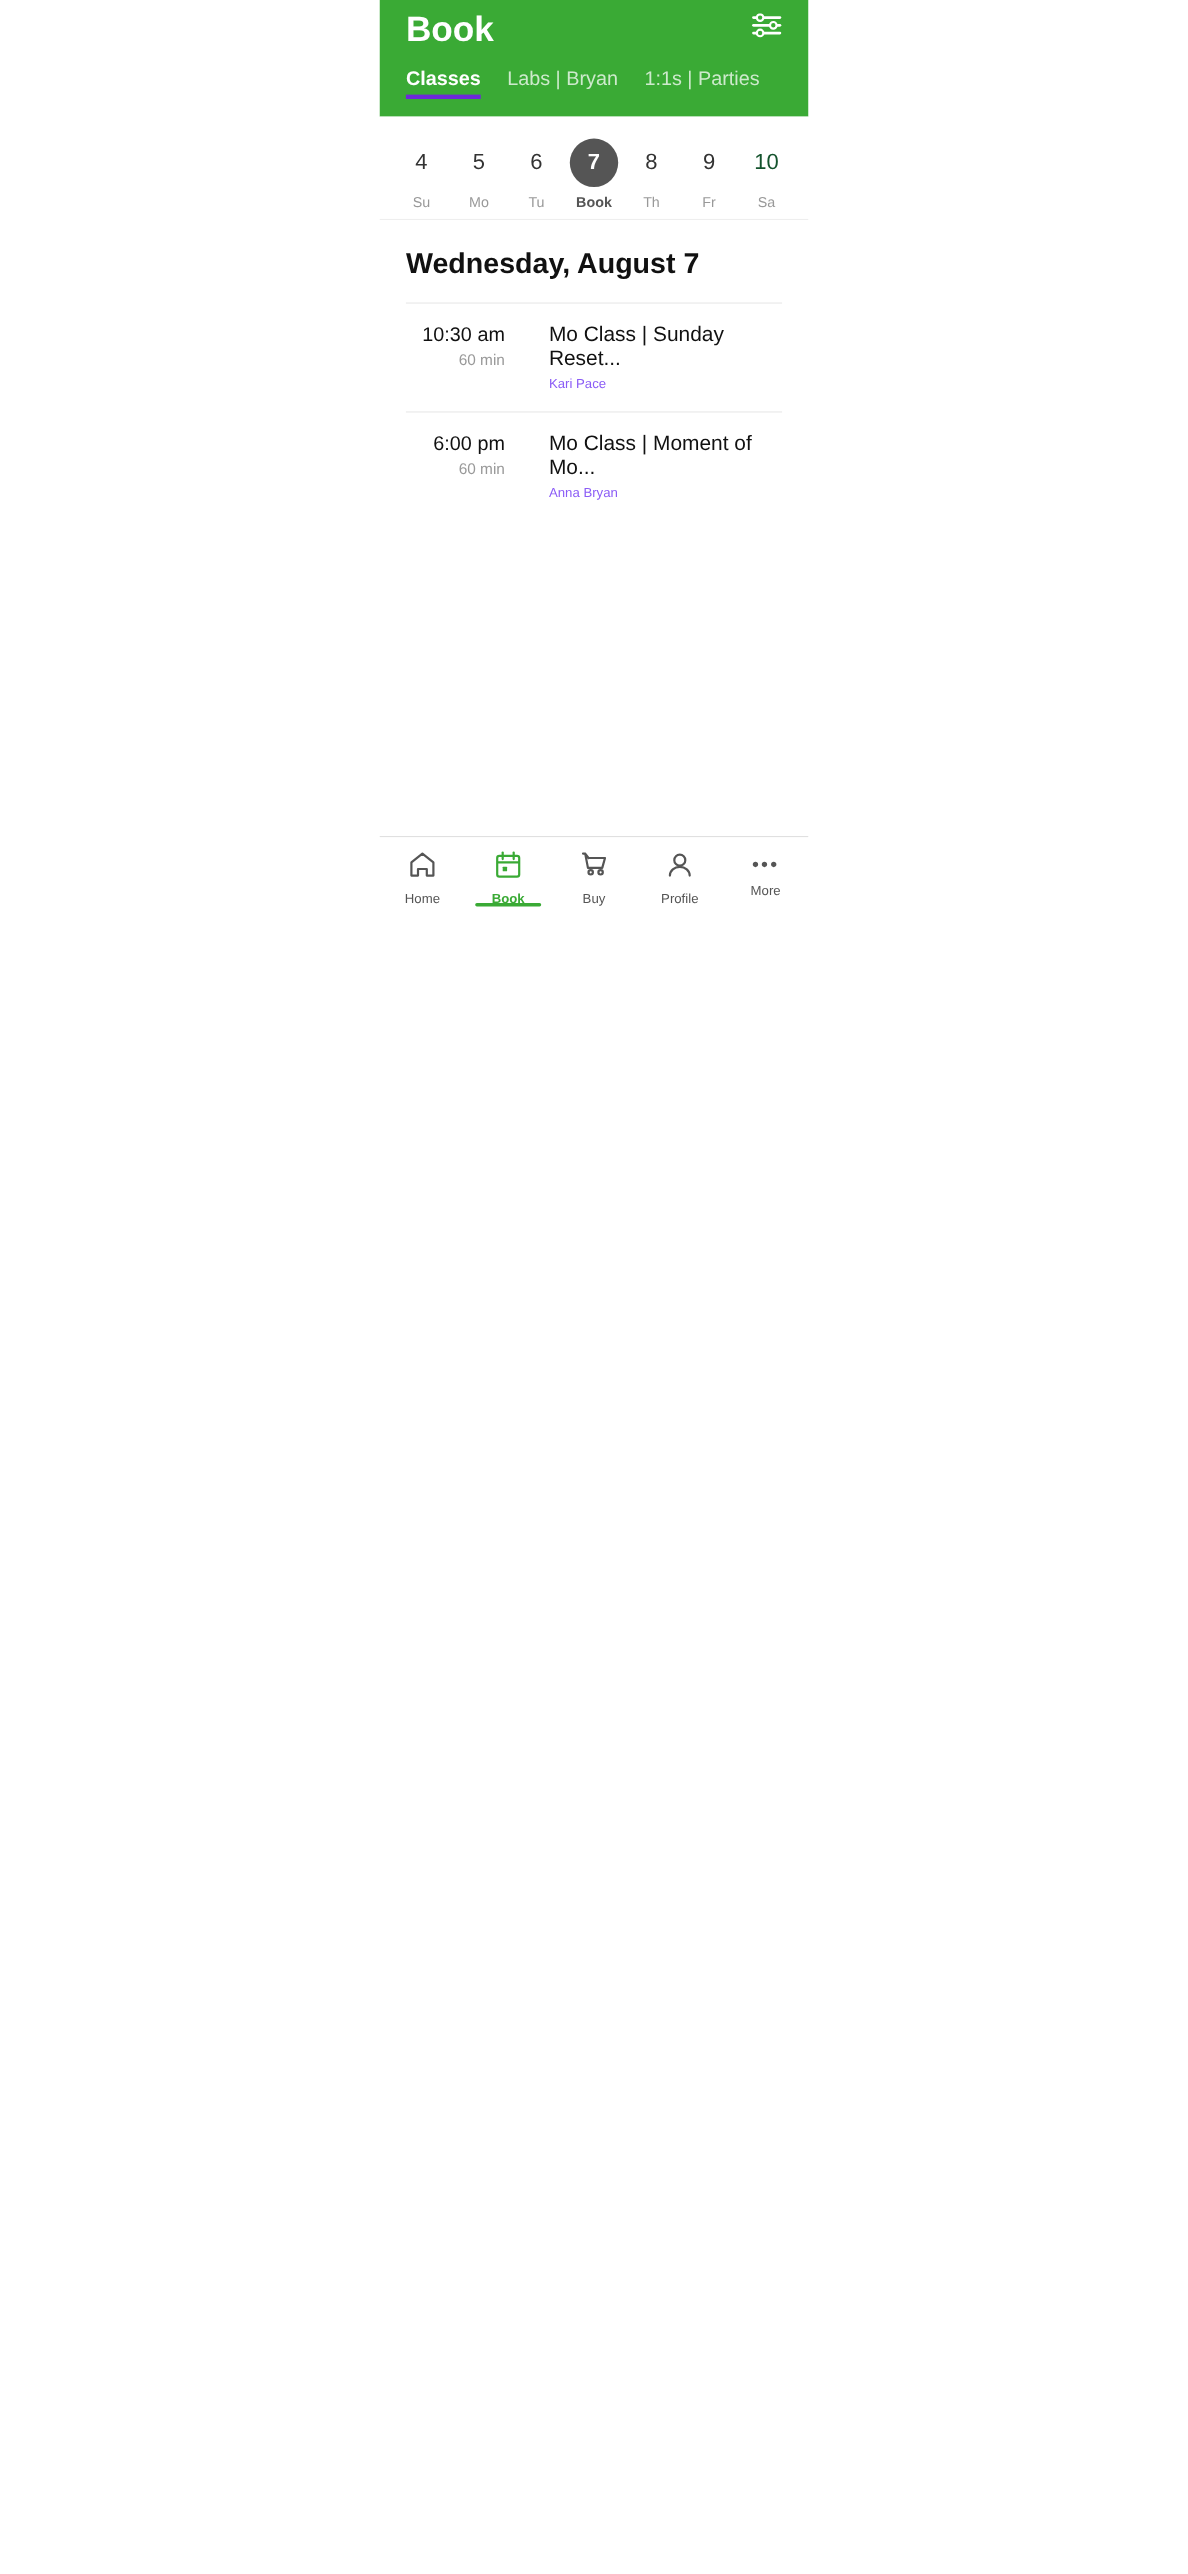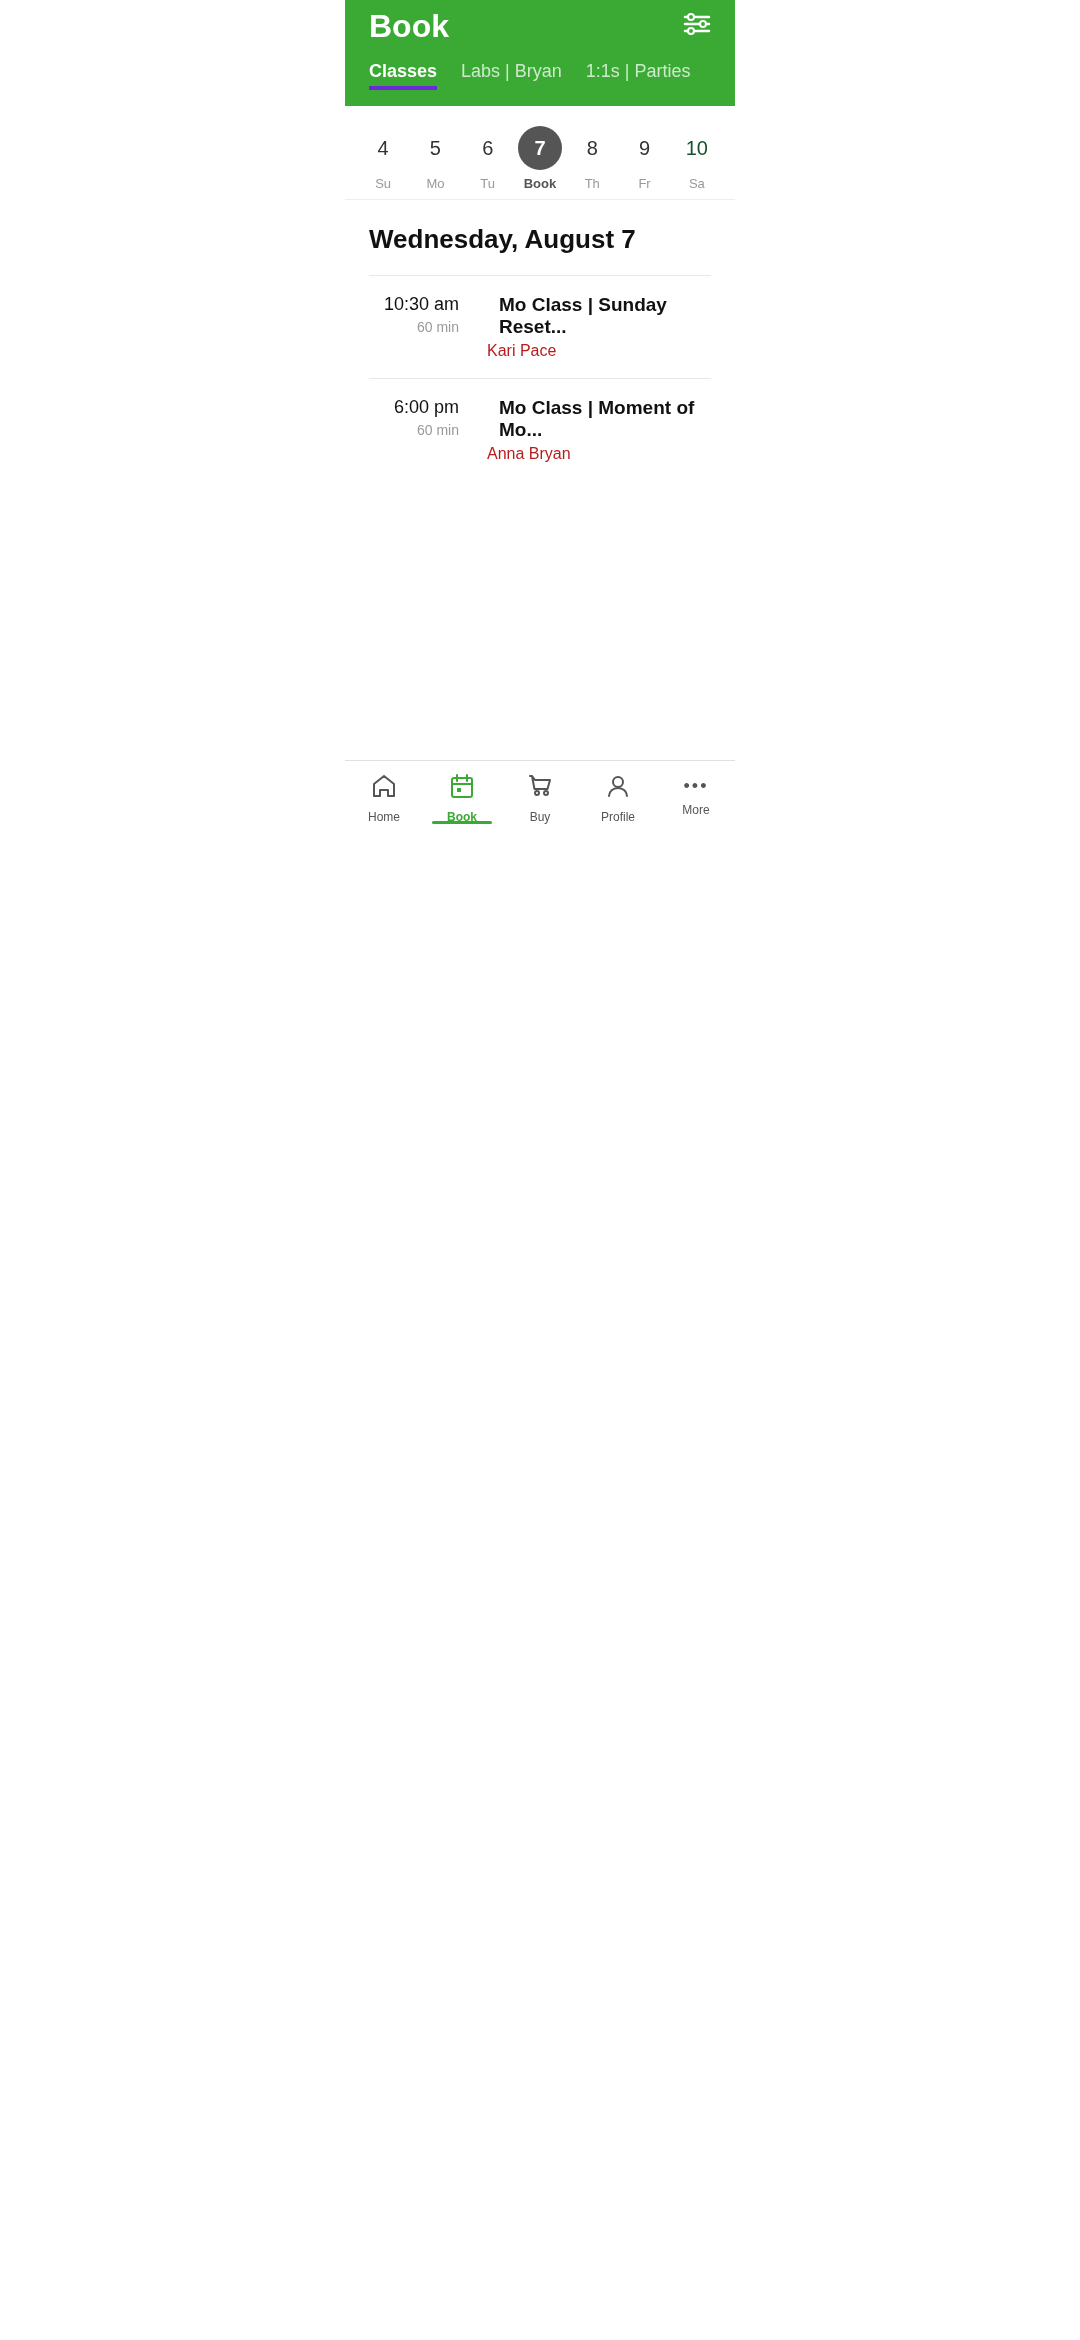--- a/index.html
+++ b/index.html
@@ -141,21 +141,21 @@
     .class-list {
       display: flex;
       flex-direction: column;
     }
 
     .class-item {
       display: flex;
       align-items: flex-start;
       padding: 18px 0;
       border-top: 1px solid #e8e8e8;
-      gap: 28px;
+      gap: 40px;
     }
 
     .class-time {
       min-width: 90px;
       text-align: right;
     }
 
     .class-time-main {
       font-size: 18px;
       font-weight: 500;
@@ -167,28 +167,27 @@
       color: #999;
       margin-top: 4px;
     }
 
     .class-info {
       flex: 1;
     }
 
     .class-name {
       font-size: 19px;
-      font-weight: 700;
+      font-weight: 400;
       color: #111;
-      margin-left: 12px;
     }
 
     .class-instructor {
-      font-size: 16px;
-      color: #b91c1c;
+      font-size: 12px;
+      color: #8b5cf6;
       margin-top: 4px;
     }
 
     
     .bottom-nav {
       position: absolute;
       bottom: 0;
       left: 0;
       right: 0;
       background: #fff;

